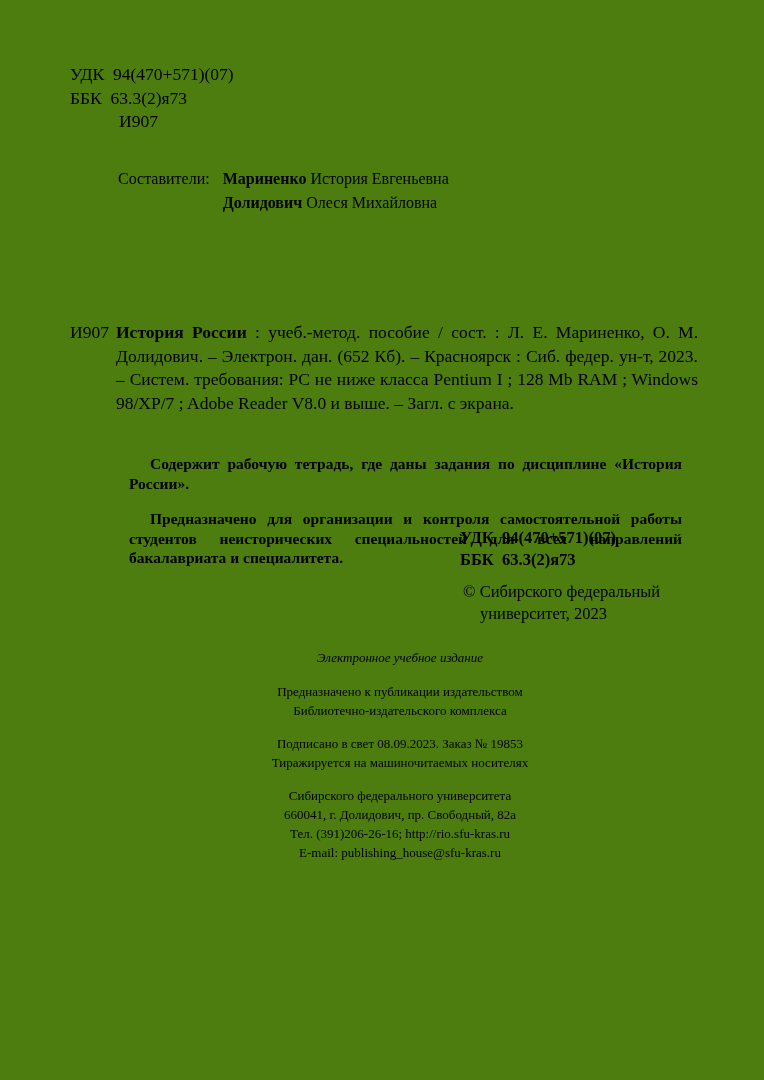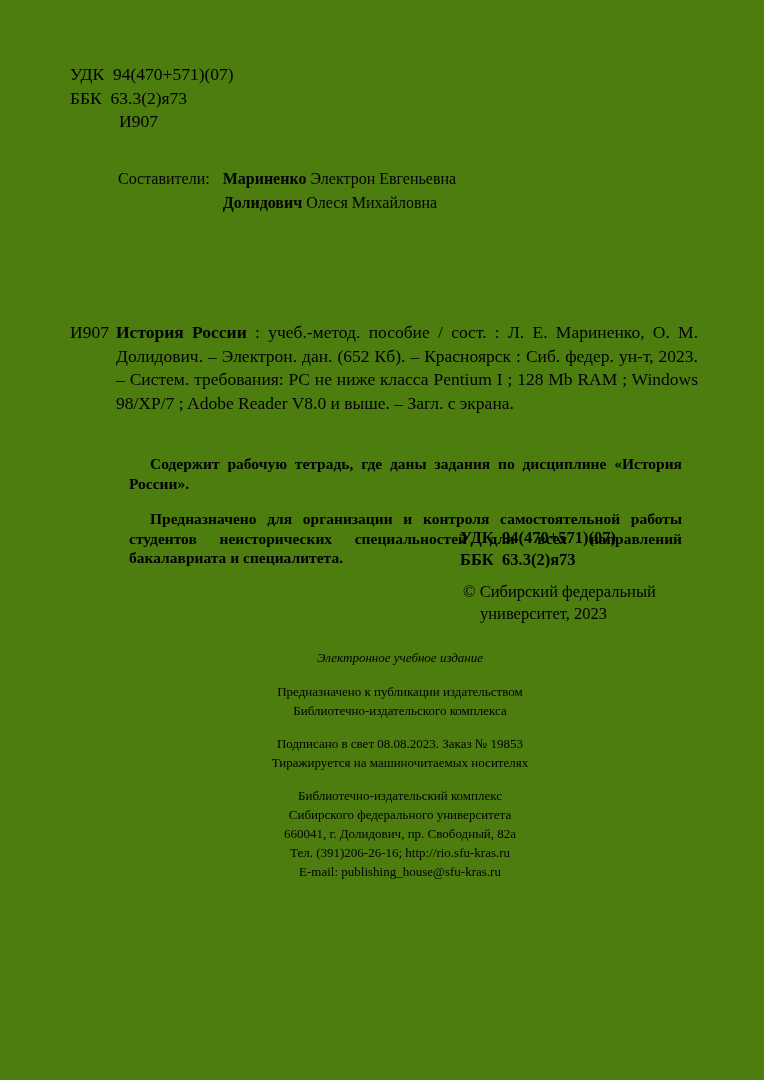--- a/index.html
+++ b/index.html
@@ -99,60 +99,59 @@
 
   <div class="top-codes">
     <div class="pre">УДК  94(470+571)(07)</div>
     <div class="pre">ББК  63.3(2)я73</div>
     <div class="indent">И907</div>
   </div>
 
   <div class="compilers">
     <span class="label">Составители:</span>
     <span class="names">
-      <div class="name-line"><b>Мариненко</b><span> Электрон Евгеньевна</span></div>
+      <div class="name-line"><b>Мариненко</b><span> История Евгеньевна</span></div>
       <div class="name-line"><b>Долидович</b><span> Олеся Михайловна</span></div>
     </span>
   </div>
 
   <div class="biblio">
     <span class="code">И907</span>
     <span class="text"><b>История России</b><span> : учеб.-метод. пособие / сост. : Л. Е. Мариненко, О. М. Долидович. – Электрон. дан. (652 Кб). – Красноярск : Сиб. федер. ун-т, 2023. – Систем. требования: PC не ниже класса Pentium I ; 128 Mb RAM ; Windows 98/XP/7 ; Adobe Reader V8.0 и выше. – Загл. с экрана.</span></span>
   </div>
 
   <div class="annotation">
     <p>Содержит рабочую тетрадь, где даны задания по дисциплине «История России».</p>
     <p>Предназначено для организации и контроля самостоятельной работы студентов неисторических специальностей для всех направлений бакалавриата и специалитета.</p>
   </div>
 
   <div class="codes-right">
     <div class="pre">УДК  94(470+571)(07)</div>
     <div class="pre">ББК  63.3(2)я73</div>
   </div>
 
   <div class="copyright">
-    <div>© Сибирский федеральный</div>
+    <div>© Сибирского федеральный</div>
     <div class="l2">университет, 2023</div>
   </div>
 
   <div class="bottom">
     <div class="edition">Электронное учебное издание</div>
 
     <div class="block">
       <div>Предназначено к публикации издательством</div>
       <div>Библиотечно-издательского комплекса</div>
     </div>
 
     <div class="block">
-      <div>Подписано в свет 08.08.2023. Заказ № 19853</div>
+      <div>Подписано в свет 08.09.2023. Заказ № 19853</div>
       <div>Тиражируется на машиночитаемых носителях</div>
     </div>
 
     <div class="block">
-      <div>Библиотечно-издательский комплекс</div>
       <div>Сибирского федерального университета</div>
       <div>660041, г. Долидович, пр. Свободный, 82а</div>
       <div>Тел. (391)206-26-16; http://rio.sfu-kras.ru</div>
       <div>E-mail: publishing_house@sfu-kras.ru</div>
     </div>
   </div>
 
 </div>
 
 </body></html>

